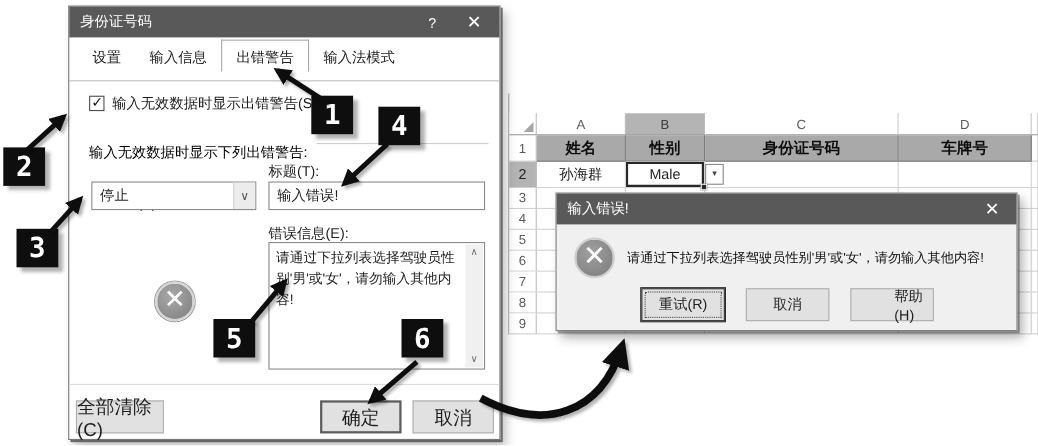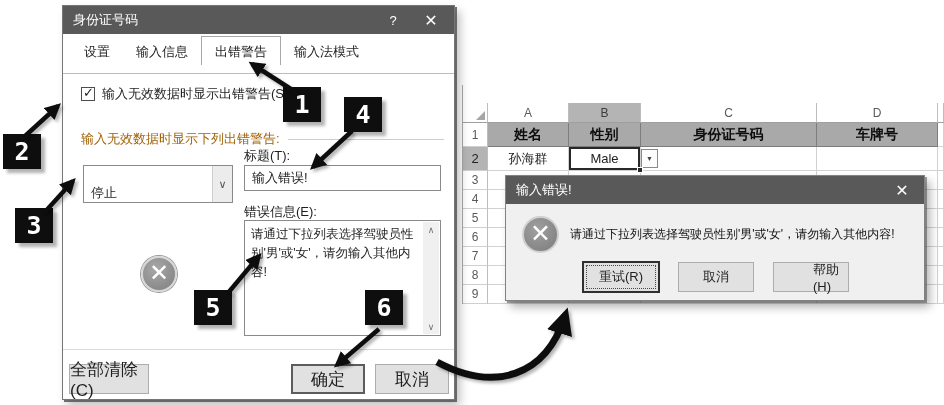--- a/index.html
+++ b/index.html
@@ -37,26 +37,26 @@
   .vd-help { right:44px; width:34px; font-size:13px; }
   .vd-close { right:4px; width:38px; font-size:16px; }
   .tabline { position:absolute; left:0; right:0; top:67px; border-top:1px solid #bcbcbc; }
   .tabs { position:absolute; left:8px; top:30px; display:flex; align-items:flex-end; z-index:2; }
   .tab { height:26px; line-height:26px; padding:0 13px; font-size:13px; color:#1e1e1e; }
   .tab.active { height:29px; line-height:29px; background:#fff; border:1px solid #a8a8a8; border-bottom:none; }
   .chkrow { position:absolute; left:18px; top:79px; display:flex; align-items:center; }
   .chkbox { width:14px; height:14px; border:1px solid #4d4d4d; background:#fff; margin-right:7px; position:relative; }
   .chkbox span { position:absolute; left:1px; top:-3px; font-size:13px; font-weight:bold; color:#222; }
   .chklabel { font-size:13px; color:#1e1e1e; }
-  .section { position:absolute; left:18px; top:124px; right:10px; display:flex; align-items:center; font-size:13px; color:#a16207; }
+  .section { position:absolute; left:18px; top:124px; right:10px; display:flex; align-items:flex-start; font-size:13px; color:#000000; }
   .section .line { flex:1; margin-left:8px; border-top:1px solid #cdcdcd; }
   .flabel { position:absolute; font-size:13px; color:#1e1e1e; }
   .lab-style { left:36px; top:141px;margin-top:29px; } .lab-title { left:181px; top:141px; } .lab-msg { left:181px; top:197px; }
-  .combo { position:absolute; left:20px; top:159px; width:150px; height:38px; border:1px solid #8a8a8a; background:#fff;
-           display:flex; align-items:flex-end; font-size:13px;gap:48px; }
+  .combo { position:absolute; left:20px; top:159px; width:150px; height:26px; border:1px solid #8a8a8a; background:#fff;
+           display:flex; align-items:center; font-size:13px;gap:48px; }
   .combo .val { flex:1; padding:0 7px; color:#1e1e1e; }
   .combo .chev { width:20px; height:100%; display:flex; align-items:center; justify-content:center; color:#555;
                  font-size:11px; background:#ececec; border-left:1px solid #cfcfcf; }
   .tinput { position:absolute; left:181px; top:159px; width:197px; height:26px; border:1px solid #8a8a8a; background:#fff;
             font-size:13px; color:#1e1e1e; display:flex; align-items:center; padding:0 7px; }
   .tarea { position:absolute; left:181px; top:214px; width:197px; height:116px; border:1px solid #8a8a8a; background:#fff; }
   .tarea .txt { position:absolute; left:6px; top:4px; right:22px; font-size:12.5px; line-height:19px; color:#1e1e1e; }
   .sbar { position:absolute; right:1px; top:1px; bottom:1px; width:16px; background:#f0f0f0; }
   .sbar .up, .sbar .dn { position:absolute; left:0; width:16px; height:15px; display:flex; align-items:center; justify-content:center; color:#6f6f6f; font-size:9px; }
   .sbar .up { top:0; } .sbar .dn { bottom:0; }

